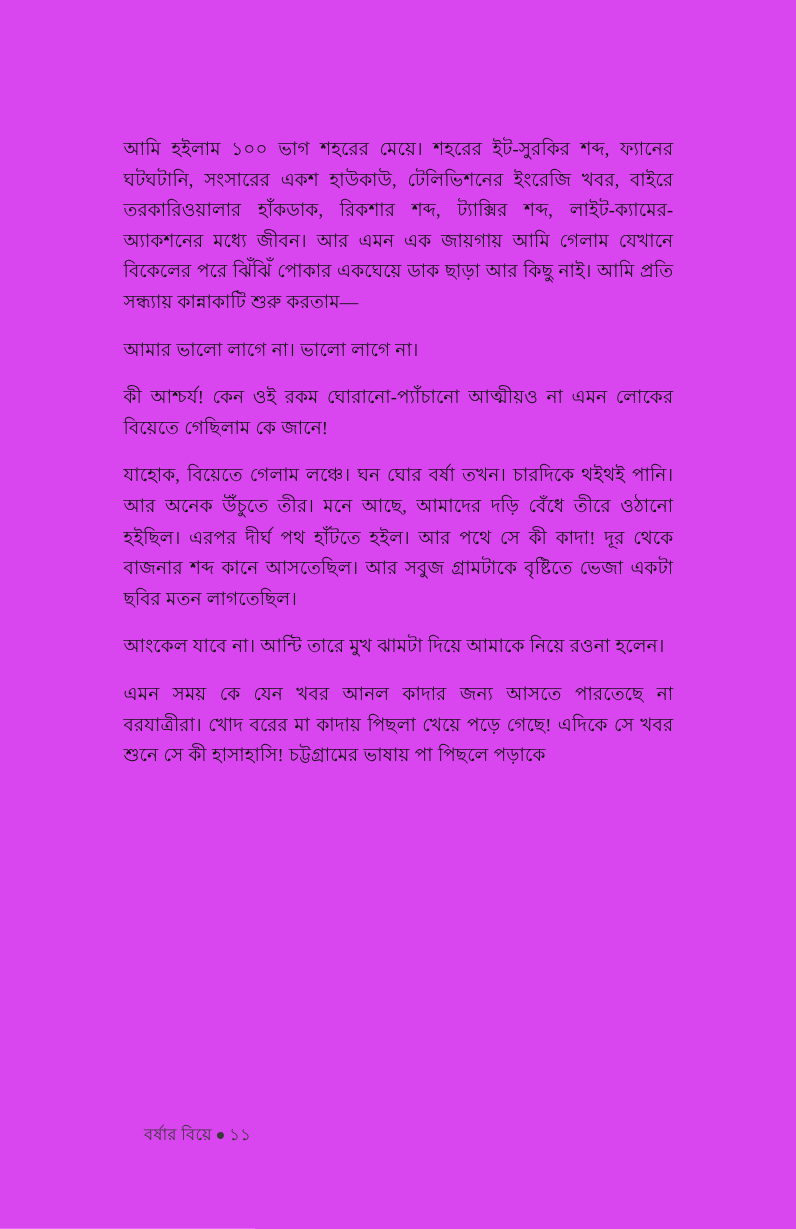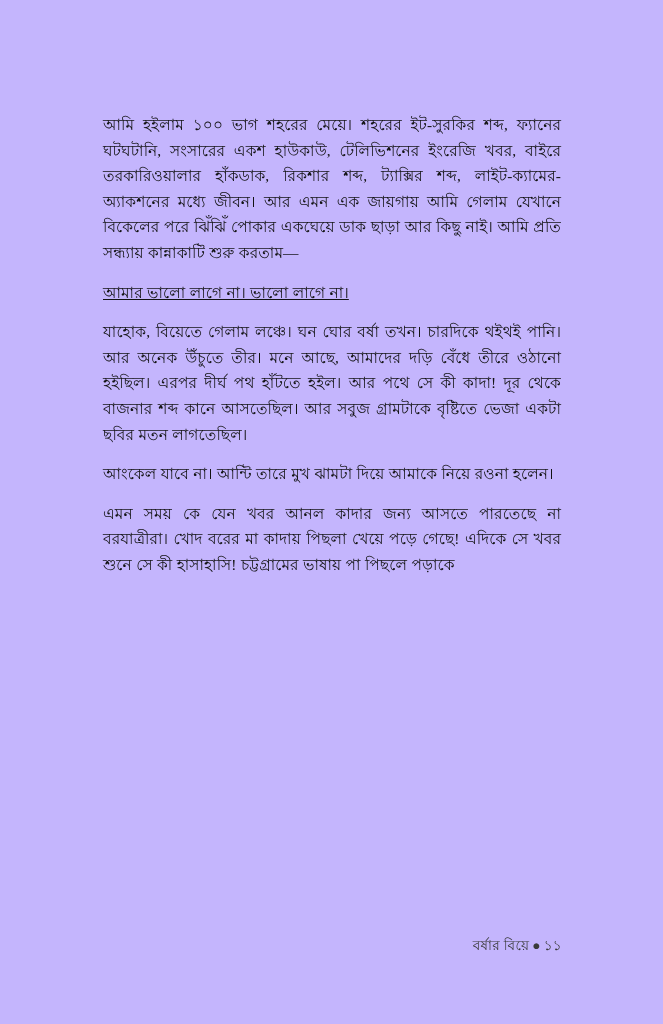--- a/index.html
+++ b/index.html
@@ -13,21 +13,21 @@
     height: 1024px;
     overflow: hidden;
     font-family: "Liberation Serif", "DejaVu Serif", serif;
     color: #111111;
     position: relative;
   }
 
   .page {
     position: absolute;
     inset: 0;
-    background: #c4b5fd;
+    background: #d946ef;
   }
 
   .text-block {
     position: absolute;
     left: 103px;
     top: 112px;
     width: 458px;
   }
 
   .para {
@@ -43,29 +43,28 @@
     hyphens: none;
   }
 
   .para:last-child {
     margin-bottom: 0;
   }
 
   
   .para.short {
     text-align: left;
-    text-decoration: underline;
   }
 
   .footer {
     position: absolute;
-    left: 104px;
+    left: 120px;
     top: 936px;
     width: 458px;
-    text-align: right;
+    text-align: left;
     font-size: 13.6px;
     line-height: 20px;
     color: #3a3a3a;
     letter-spacing: 0.3px;
   }
 
   .footer .bullet {
     display: inline-block;
     padding: 0 3px;
   }
@@ -76,20 +75,21 @@
 </style>
 </head>
 <body>
 
 <div class="page">
 
   <div class="text-block">
 
     <p class="para">আমি হইলাম ১০০ ভাগ শহরের মেয়ে। শহরের ইট-সুরকির শব্দ, ফ্যানের ঘটঘটানি, সংসারের একশ হাউকাউ, টেলিভিশনের ইংরেজি খবর, বাইরে তরকারিওয়ালার হাঁকডাক, রিকশার শব্দ, ট্যাক্সির শব্দ, লাইট-ক্যামের-অ্যাকশনের মধ্যে জীবন। আর এমন এক জায়গায় আমি গেলাম যেখানে বিকেলের পরে ঝিঁঝিঁ পোকার একঘেয়ে ডাক ছাড়া আর কিছু নাই। আমি প্রতি সন্ধ্যায় কান্নাকাটি শুরু করতাম—</p>
     <p class="para short">আমার ভালো লাগে না। ভালো লাগে না।</p>
+    <p class="para">কী আশ্চর্য! কেন ওই রকম ঘোরানো-প্যাঁচানো আত্মীয়ও না এমন লোকের বিয়েতে গেছিলাম কে জানে!</p>
     <p class="para">যাহোক, বিয়েতে গেলাম লঞ্চে। ঘন ঘোর বর্ষা তখন। চারদিকে থইথই পানি। আর অনেক উঁচুতে তীর। মনে আছে, আমাদের দড়ি বেঁধে তীরে ওঠানো হইছিল। এরপর দীর্ঘ পথ হাঁটতে হইল। আর পথে সে কী কাদা! দূর থেকে বাজনার শব্দ কানে আসতেছিল। আর সবুজ গ্রামটাকে বৃষ্টিতে ভেজা একটা ছবির মতন লাগতেছিল।</p>
     <p class="para">আংকেল যাবে না। আন্টি তারে মুখ ঝামটা দিয়ে আমাকে নিয়ে রওনা হলেন।</p>
     <p class="para">এমন সময় কে যেন খবর আনল কাদার জন্য আসতে পারতেছে না বরযাত্রীরা। খোদ বরের মা কাদায় পিছলা খেয়ে পড়ে গেছে! এদিকে সে খবর শুনে সে কী হাসাহাসি! চট্টগ্রামের ভাষায় পা পিছলে পড়াকে</p>
 
   </div>
 
   <div class="footer">
     <span>বর্ষার বিয়ে</span><span class="bullet">●</span><span class="pagenum">১১</span>
   </div>
 

